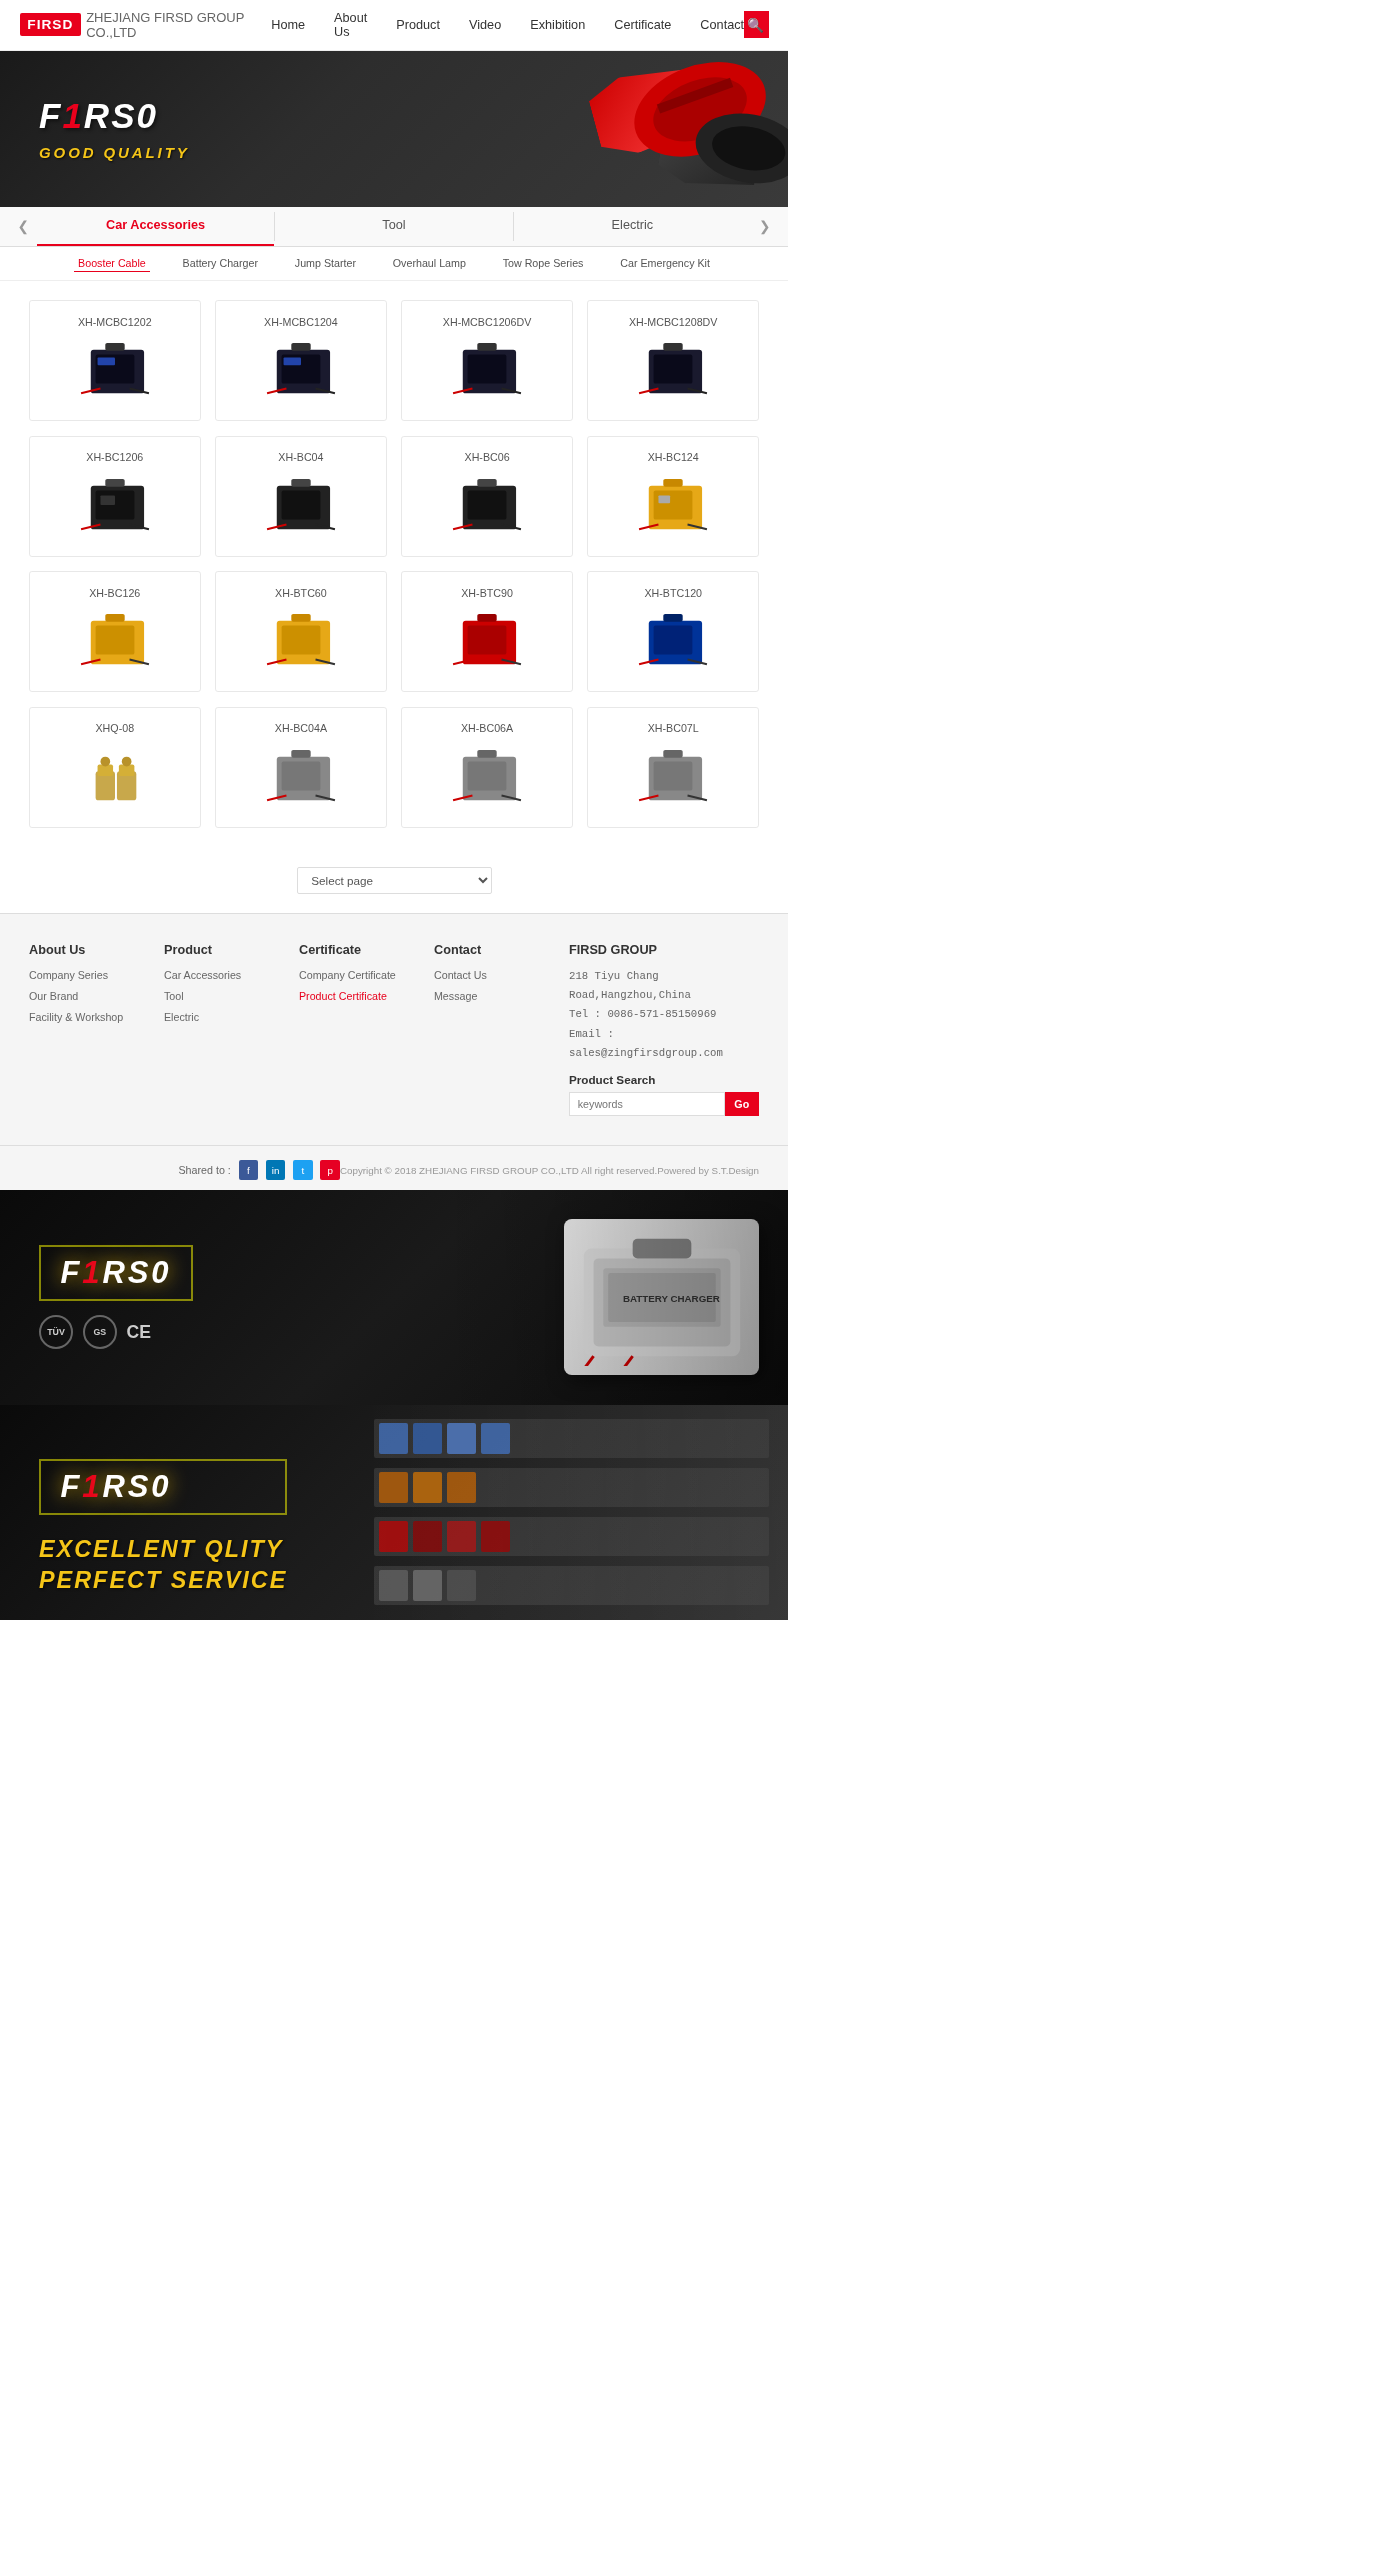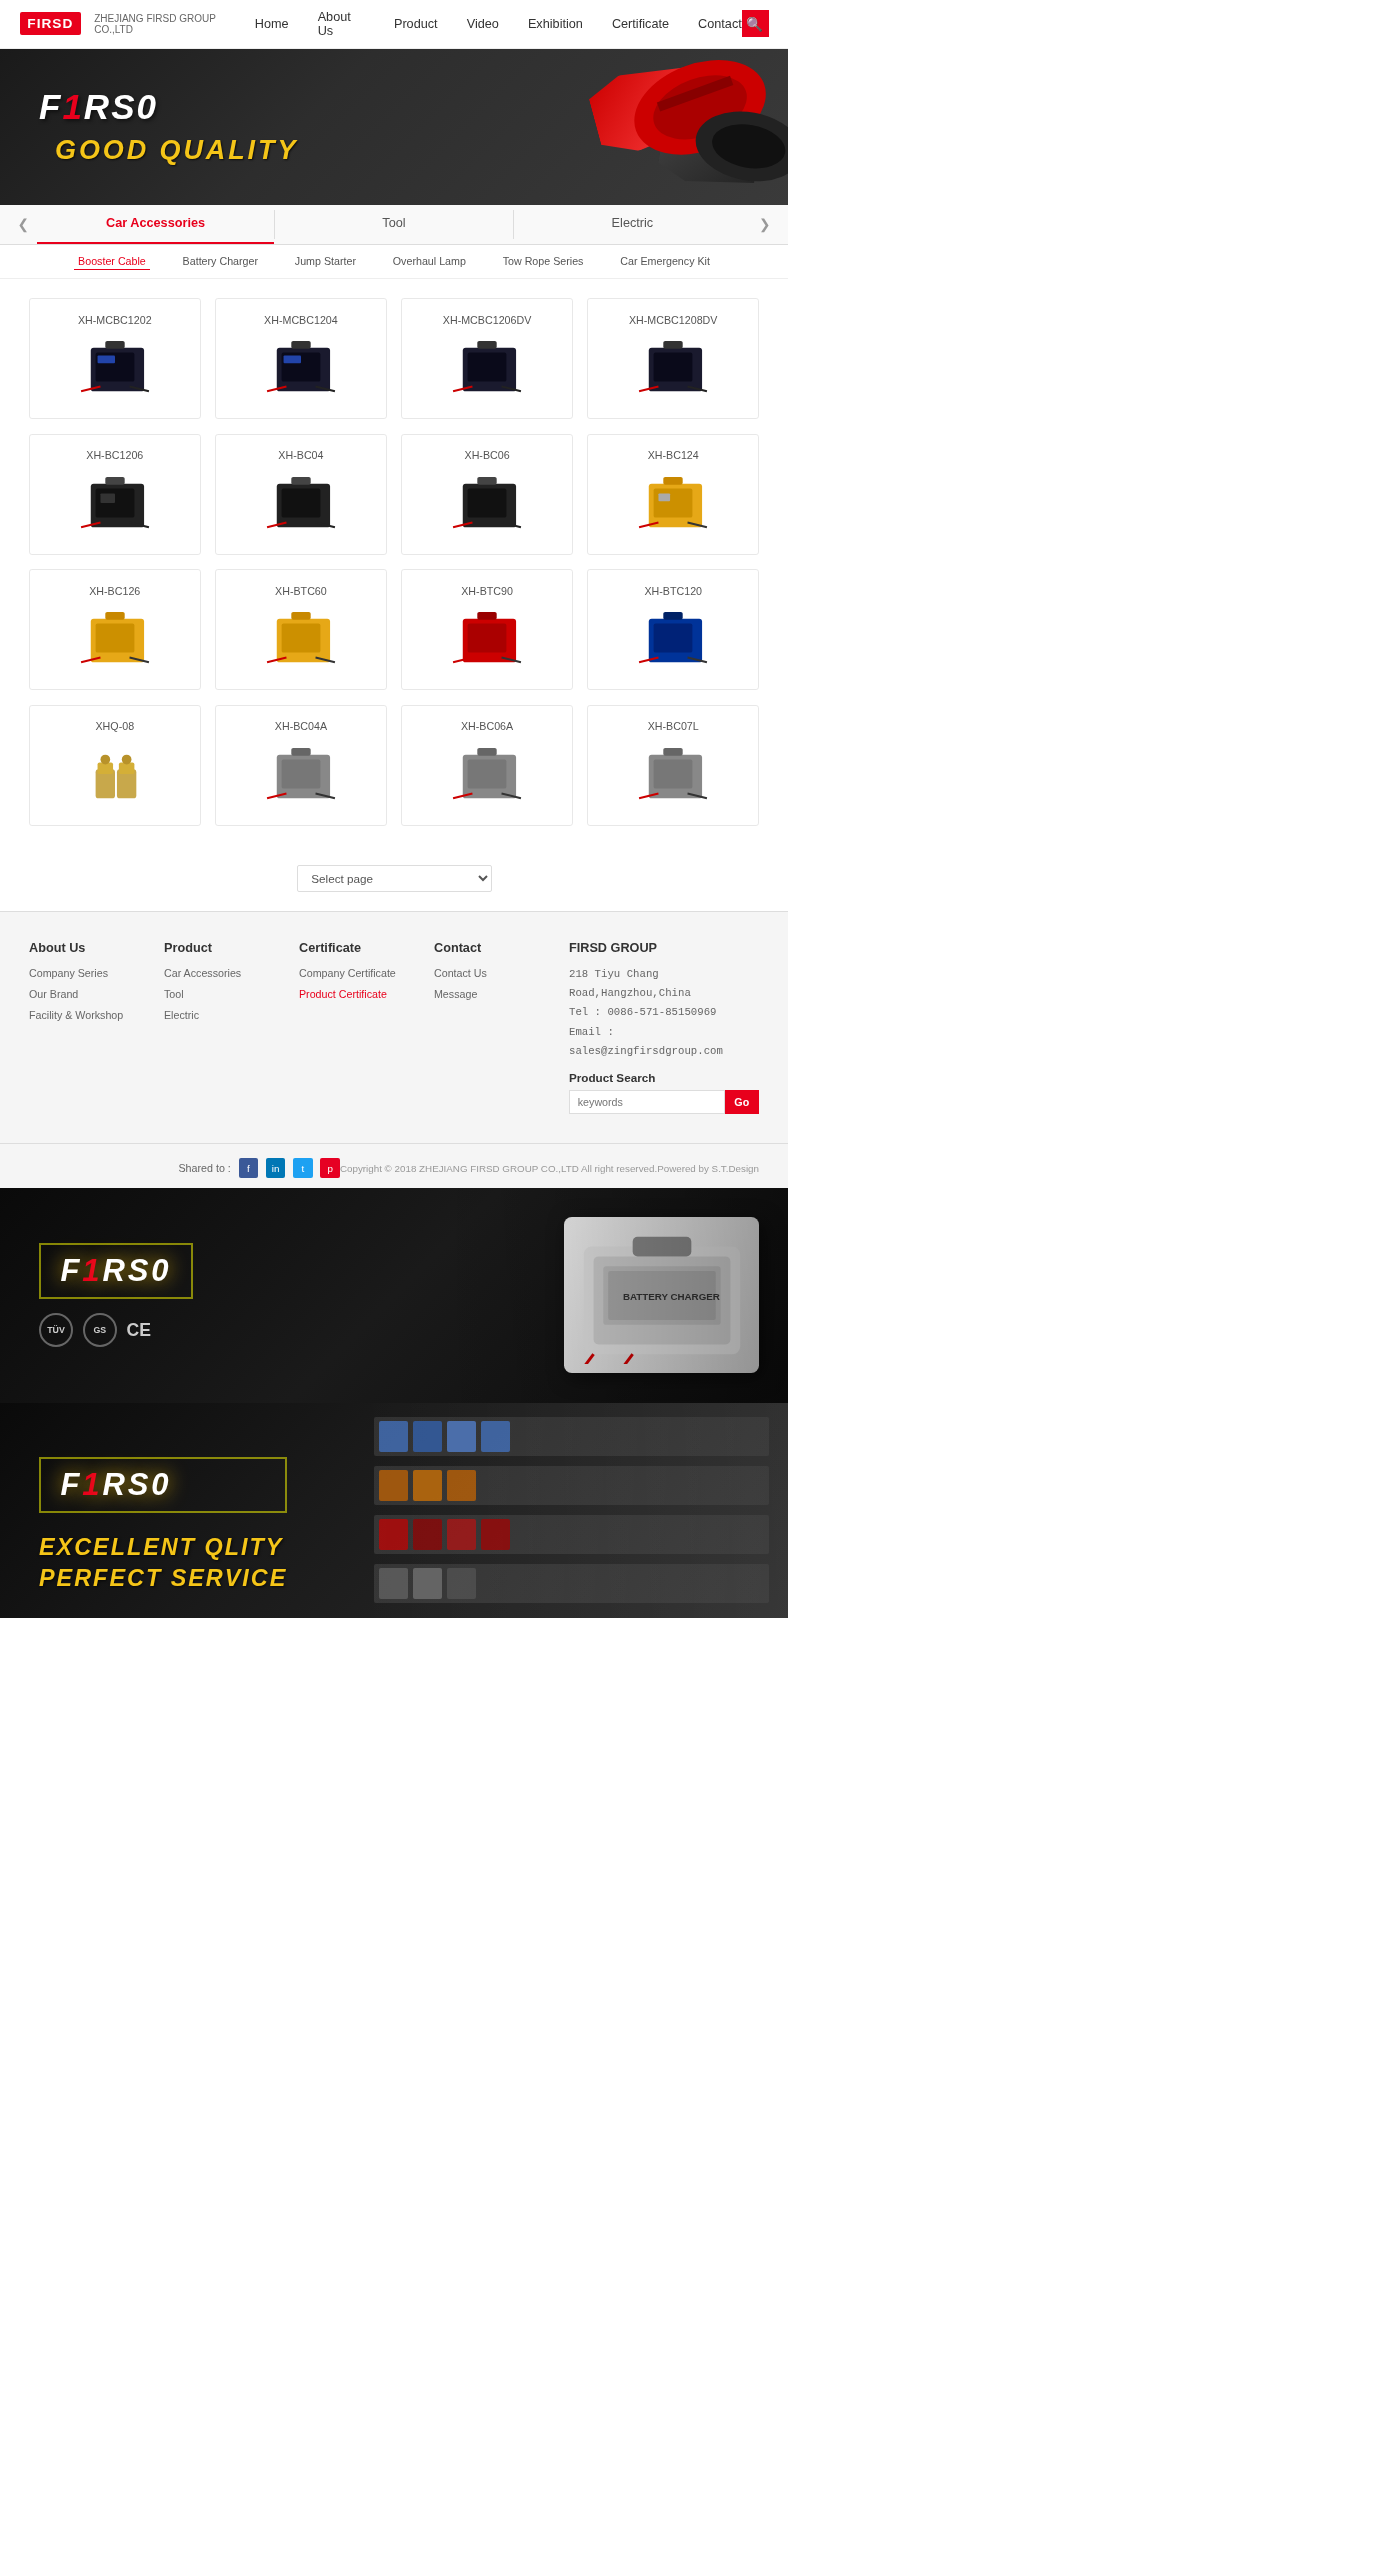--- a/index.html
+++ b/index.html
@@ -8,45 +8,44 @@
     
     .header {
       display: flex; align-items: center; justify-content: space-between;
       padding: 9.8px 19.5px; border-bottom: 1px solid #eee; background: #fff;
     }
     .logo-area { display: flex; align-items: center; gap: 5px; }
     .logo-box {
       background: #e8001c; color: #fff; font-weight: bold; font-size: 13.7px;
       padding: 3.9px 7.8px; border-radius: 2px; letter-spacing: 1px;
     }
-    .company-name { font-size: 10px; color: #666; margin-left: 8px; }
+    .company-name { font-size: 13px; color: #666; }
     .nav { display: flex; align-items: center; gap: 29px; }
     .nav a { text-decoration: none; color: #333; font-size: 12.7px; }
     .search-btn {
       background: #e8001c; border: none; color: #fff; width: 27px; height: 27px;
       cursor: pointer; font-size: 13.7px; display: flex; align-items: center; justify-content: center;
     }
 
     
     .hero-banner {
       background: linear-gradient(135deg, #1a1a1a 0%, #2d2d2d 40%, #3a3a3a 100%);
       height: 156px; display: flex; align-items: center; justify-content: space-between;
       padding: 19.5px 39px; position: relative; overflow: hidden;
     }
     .hero-left { z-index: 2; }
     .hero-logo-text {
       color: #fff; font-size: 35px; font-weight: 900; font-style: italic;
       text-shadow: 2px 2px 3.9px rgba(0,0,0,0.5); letter-spacing: 2px;
     }
     .hero-logo-text span { color: #e8001c; }
     .hero-tagline {
-      color: #f5c518; font-size: 27px; font-weight: 900; font-style: italic;
+      color: #f5c518; font-size: 15px; font-weight: 900; font-style: italic;
       text-transform: uppercase; letter-spacing: 2.9px; margin-top: 7.8px;
       text-shadow: 1px 1px 2px rgba(0,0,0,0.7);
-      margin-left: 16px;
     }
     .hero-right {
       position: absolute; right: 0; top: 0; bottom: 0; width: 60%;
       display: flex; align-items: center; justify-content: flex-end;
     }
     
     .clamp-red {
       width: 117px; height: 78px; background: linear-gradient(135deg, #cc0000, #ff4444);
       clip-path: polygon(0 20%, 30% 0, 100% 15%, 100% 85%, 30% 100%, 0 80%);
       position: absolute; right: 78px; top: 19.5px; transform: rotate(-15deg);

